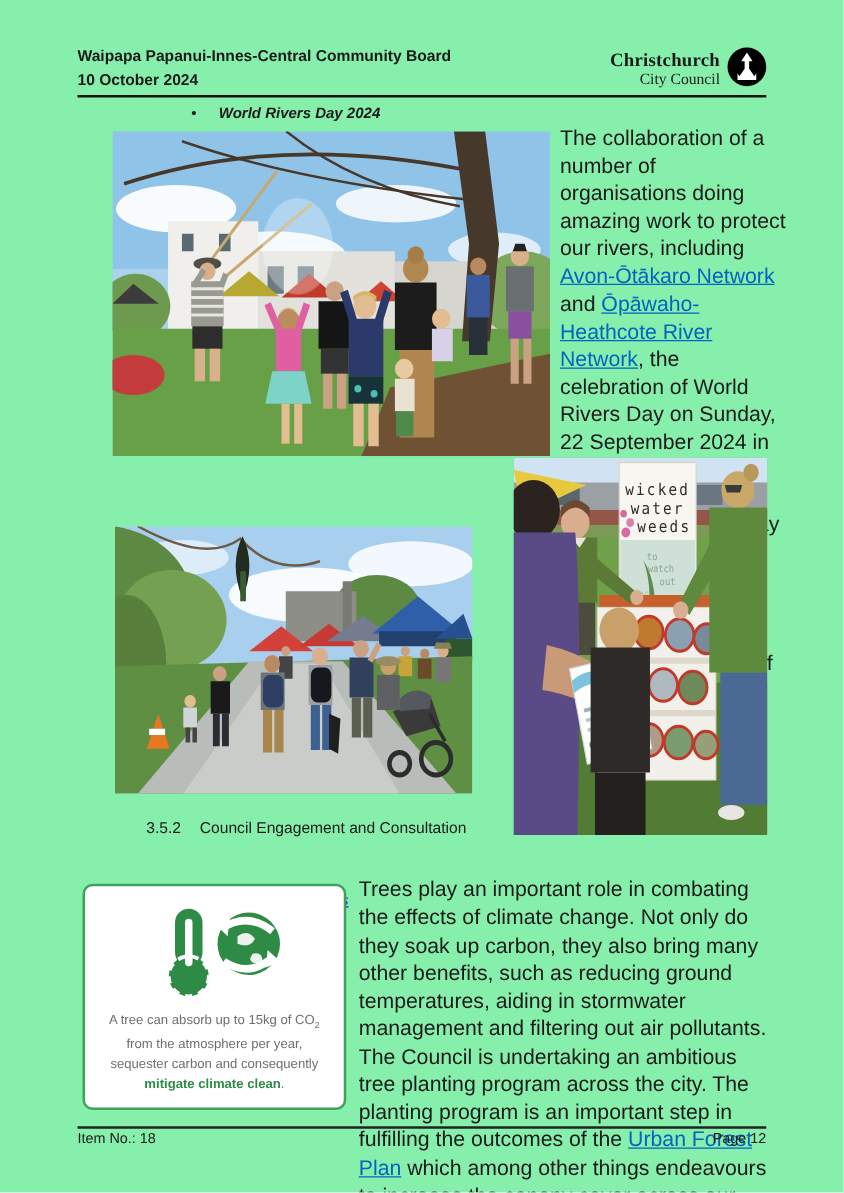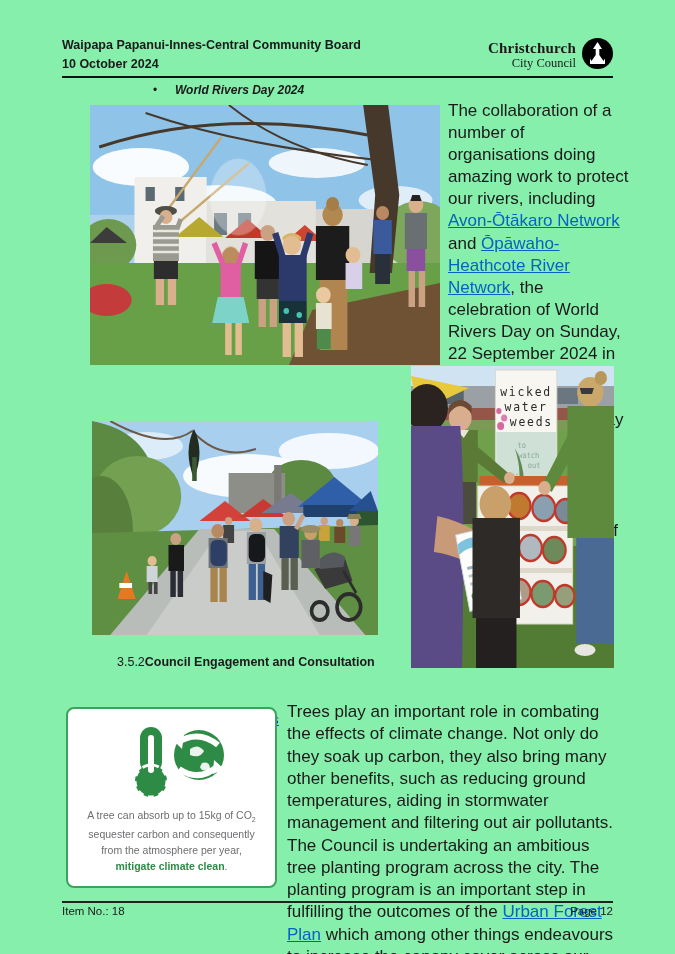--- a/index.html
+++ b/index.html
@@ -24,22 +24,22 @@
   .hdr-rule{position:absolute;left:62px;top:76px;width:551px;border-top:2px solid #111;}
 
   
   .bullet-row{position:absolute;display:flex;align-items:baseline;font-size:12px;}
   .bullet-dot{width:22px;font-size:12px;}
   .b1{left:153px;top:83px;}
   .b1 .lbl{font-weight:bold;font-style:italic;}
   .b2{left:153px;top:681px;}
   .b2 .lbl{font-weight:normal;font-style:italic;color:var(--bright_blue);text-decoration:underline;cursor:pointer;margin-top:32px;}
   .sec-head{position:absolute;left:117px;top:655px;font-size:12.5px;display:flex;}
-  .sec-num{}
-  .sec-title{font-weight:bold;}
+  .sec-num{margin-right:15px;}
+  .sec-title{font-weight:normal;}
 
   
   .col-right{position:absolute;left:448px;top:100px;width:181px;font-size:17px;line-height:1.3;}
   .para2{position:absolute;left:287px;top:701px;width:330px;font-size:17px;line-height:1.31;}
   a.doclink{color:var(--link_blue);text-decoration:underline;cursor:pointer;}
 
   
   .photo{position:absolute;overflow:hidden;padding-left:28px;}
   .photo svg{display:block;width:100%;height:100%;}
   .ph1{left:62px;top:105px;width:378px;height:260px;}
@@ -385,22 +385,22 @@
         <path d="M61,18 Q82,4 102,20" stroke="#fff" stroke-width="6" fill="none"></path>
         <path d="M63,44 Q84,58 103,40" stroke="#fff" stroke-width="6" fill="none"></path>
         <polygon points="56,14 68,10 66,24" fill="#fff"></polygon>
         <polygon points="108,44 97,49 98,35" fill="#fff"></polygon>
         <path d="M74,24 q8,-6 14,2 q-4,8 -14,4 z" fill="#fff" opacity=".9"></path>
         <path d="M86,38 q8,-2 8,6 q-8,4 -10,-2 z" fill="#fff" opacity=".9"></path>
       </svg>
     </div>
     <div class="infotext">
       <div><span>A tree can absorb up to 15kg of CO</span><sub>2</sub></div>
+      <div>from the atmosphere per year,</div>
       <div>sequester carbon and consequently</div>
-      <div>from the atmosphere per year,</div>
       <div><span class="bold-green">mitigate climate clean</span><span>.</span></div>
     </div>
   </div>
 
   <div class="para2">
     <span>Trees play an important role in combating the effects of climate change. Not only do they soak up carbon, they also bring many other benefits, such as reducing ground temperatures, aiding in stormwater management and filtering out air pollutants. The Council is undertaking an ambitious tree planting program across the city. The planting program is an important step in fulfilling the outcomes of the </span><a class="doclink">Urban Forest Plan</a><span> which among other things endeavours to increase the canopy cover across our city.</span>
   </div>
 
   <div class="ftr-rule"></div>
   <div class="ftr">

